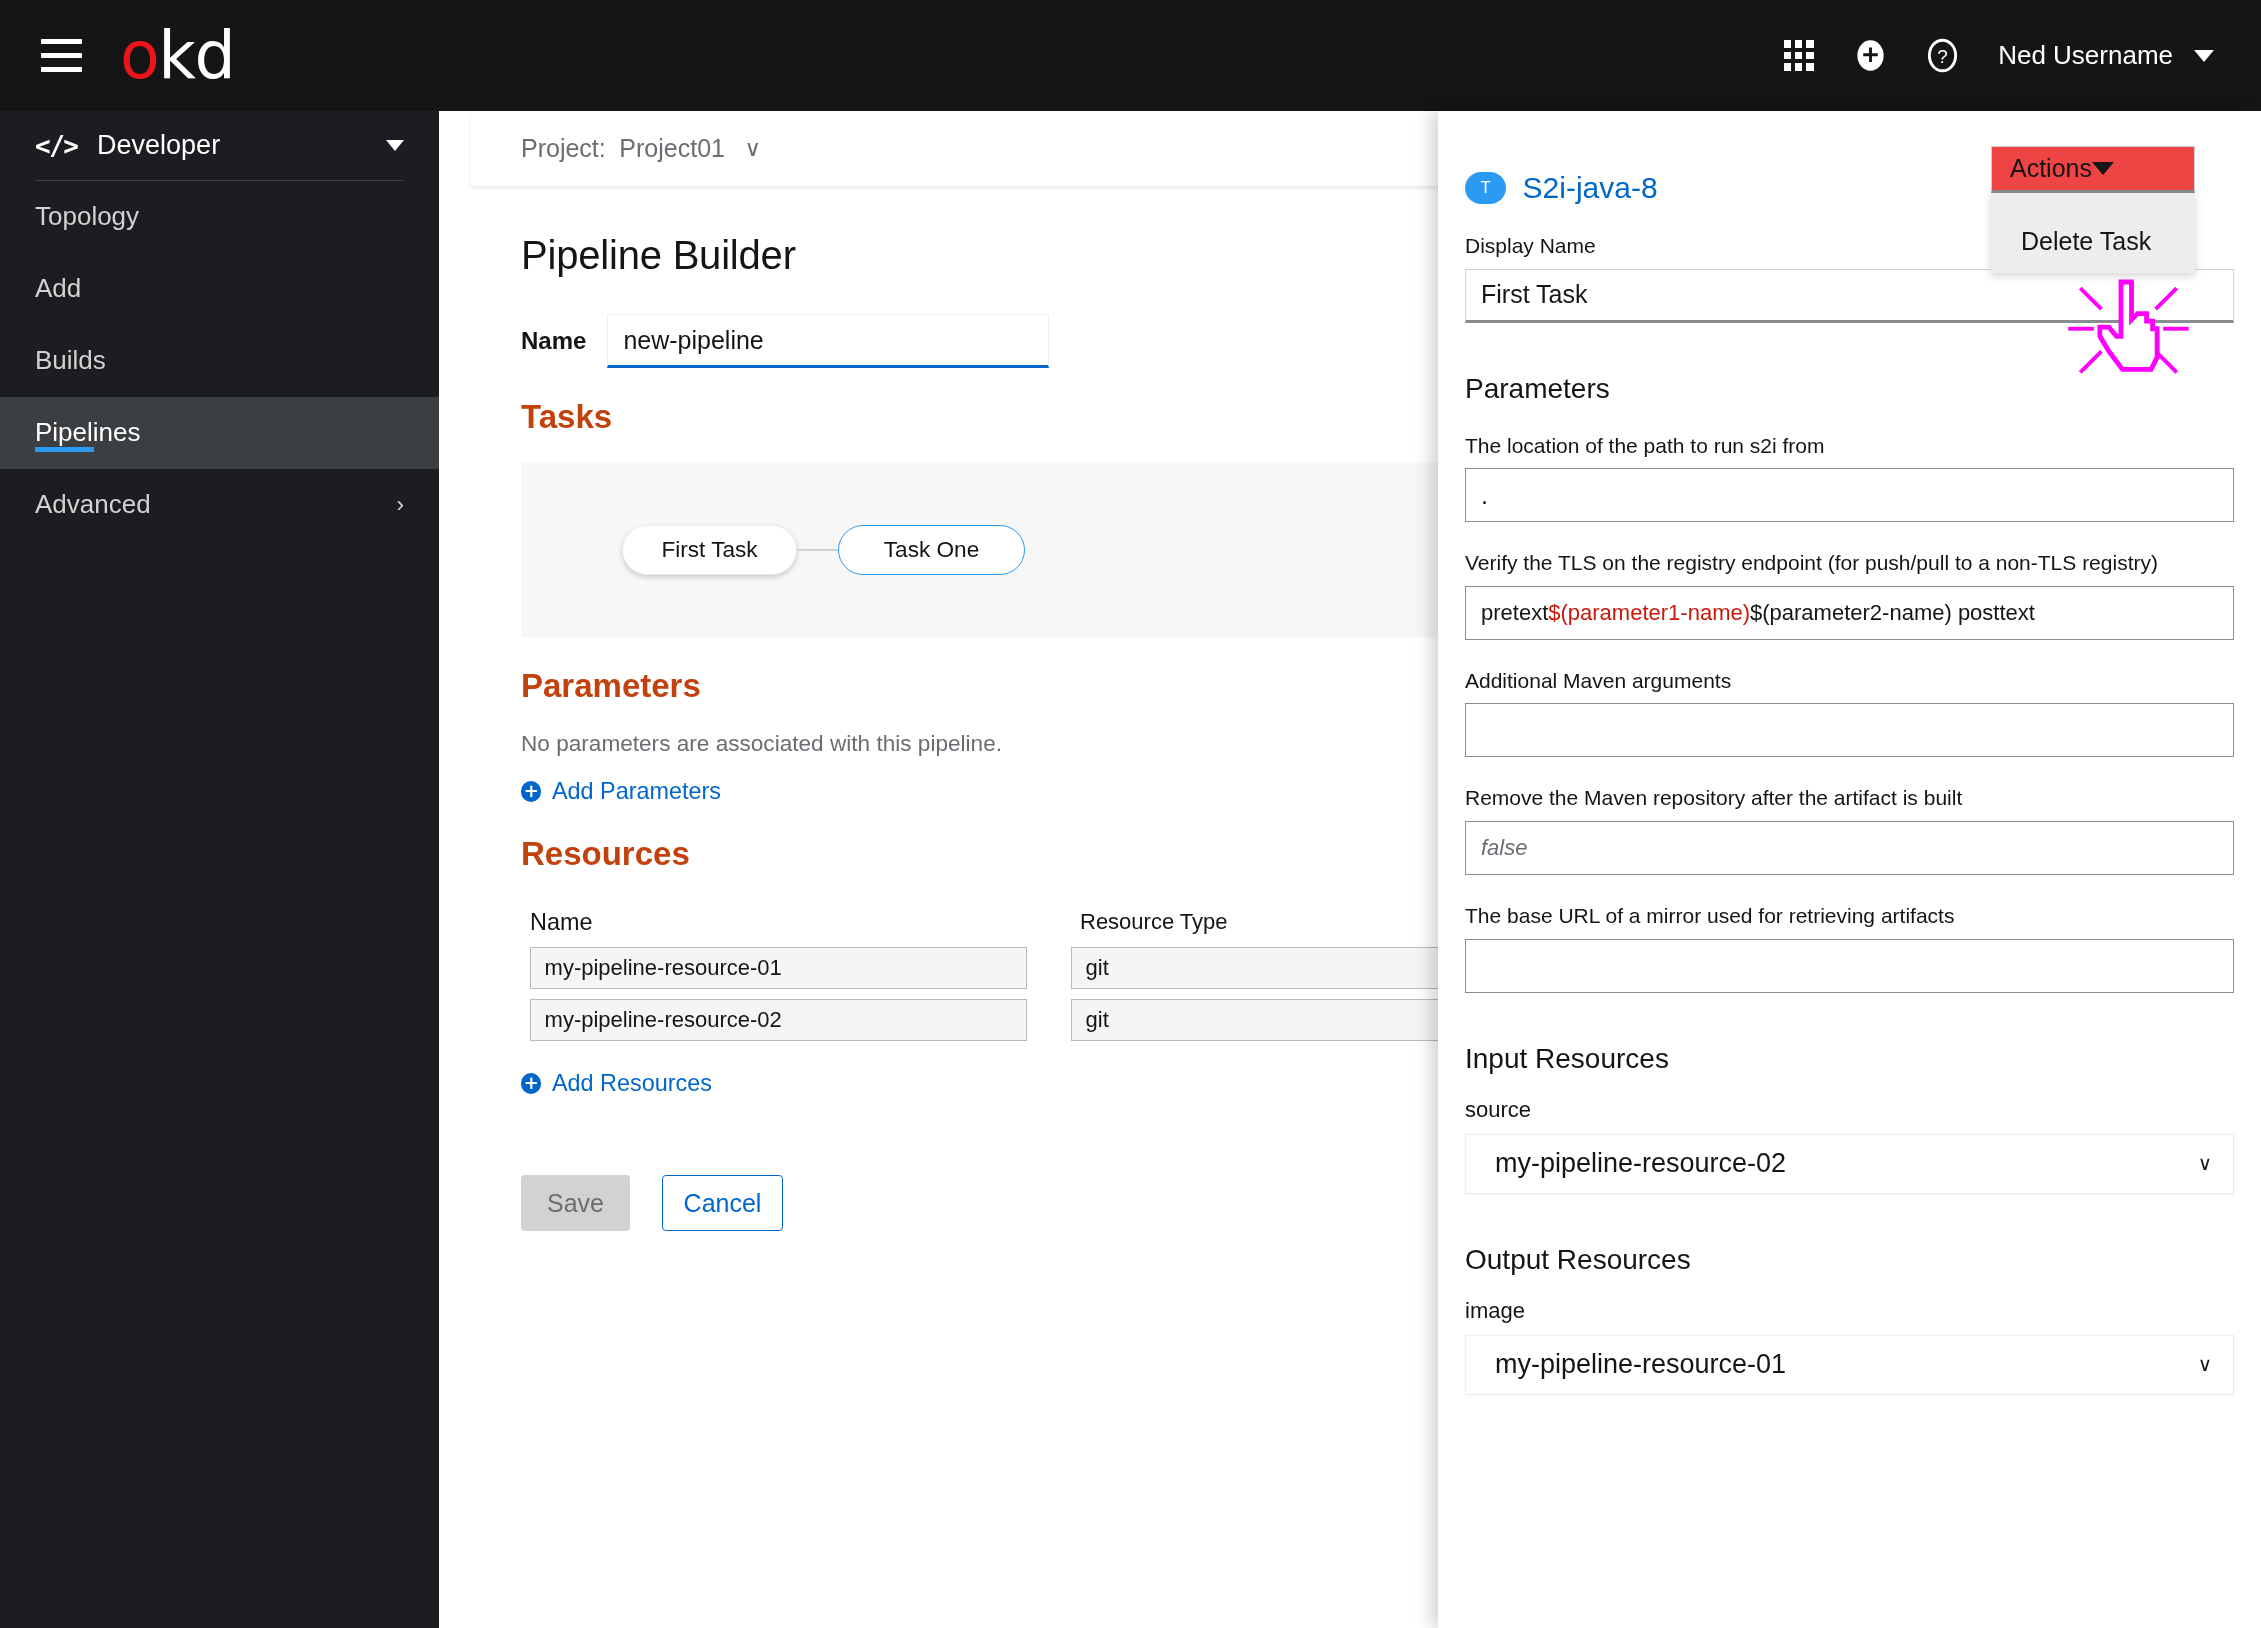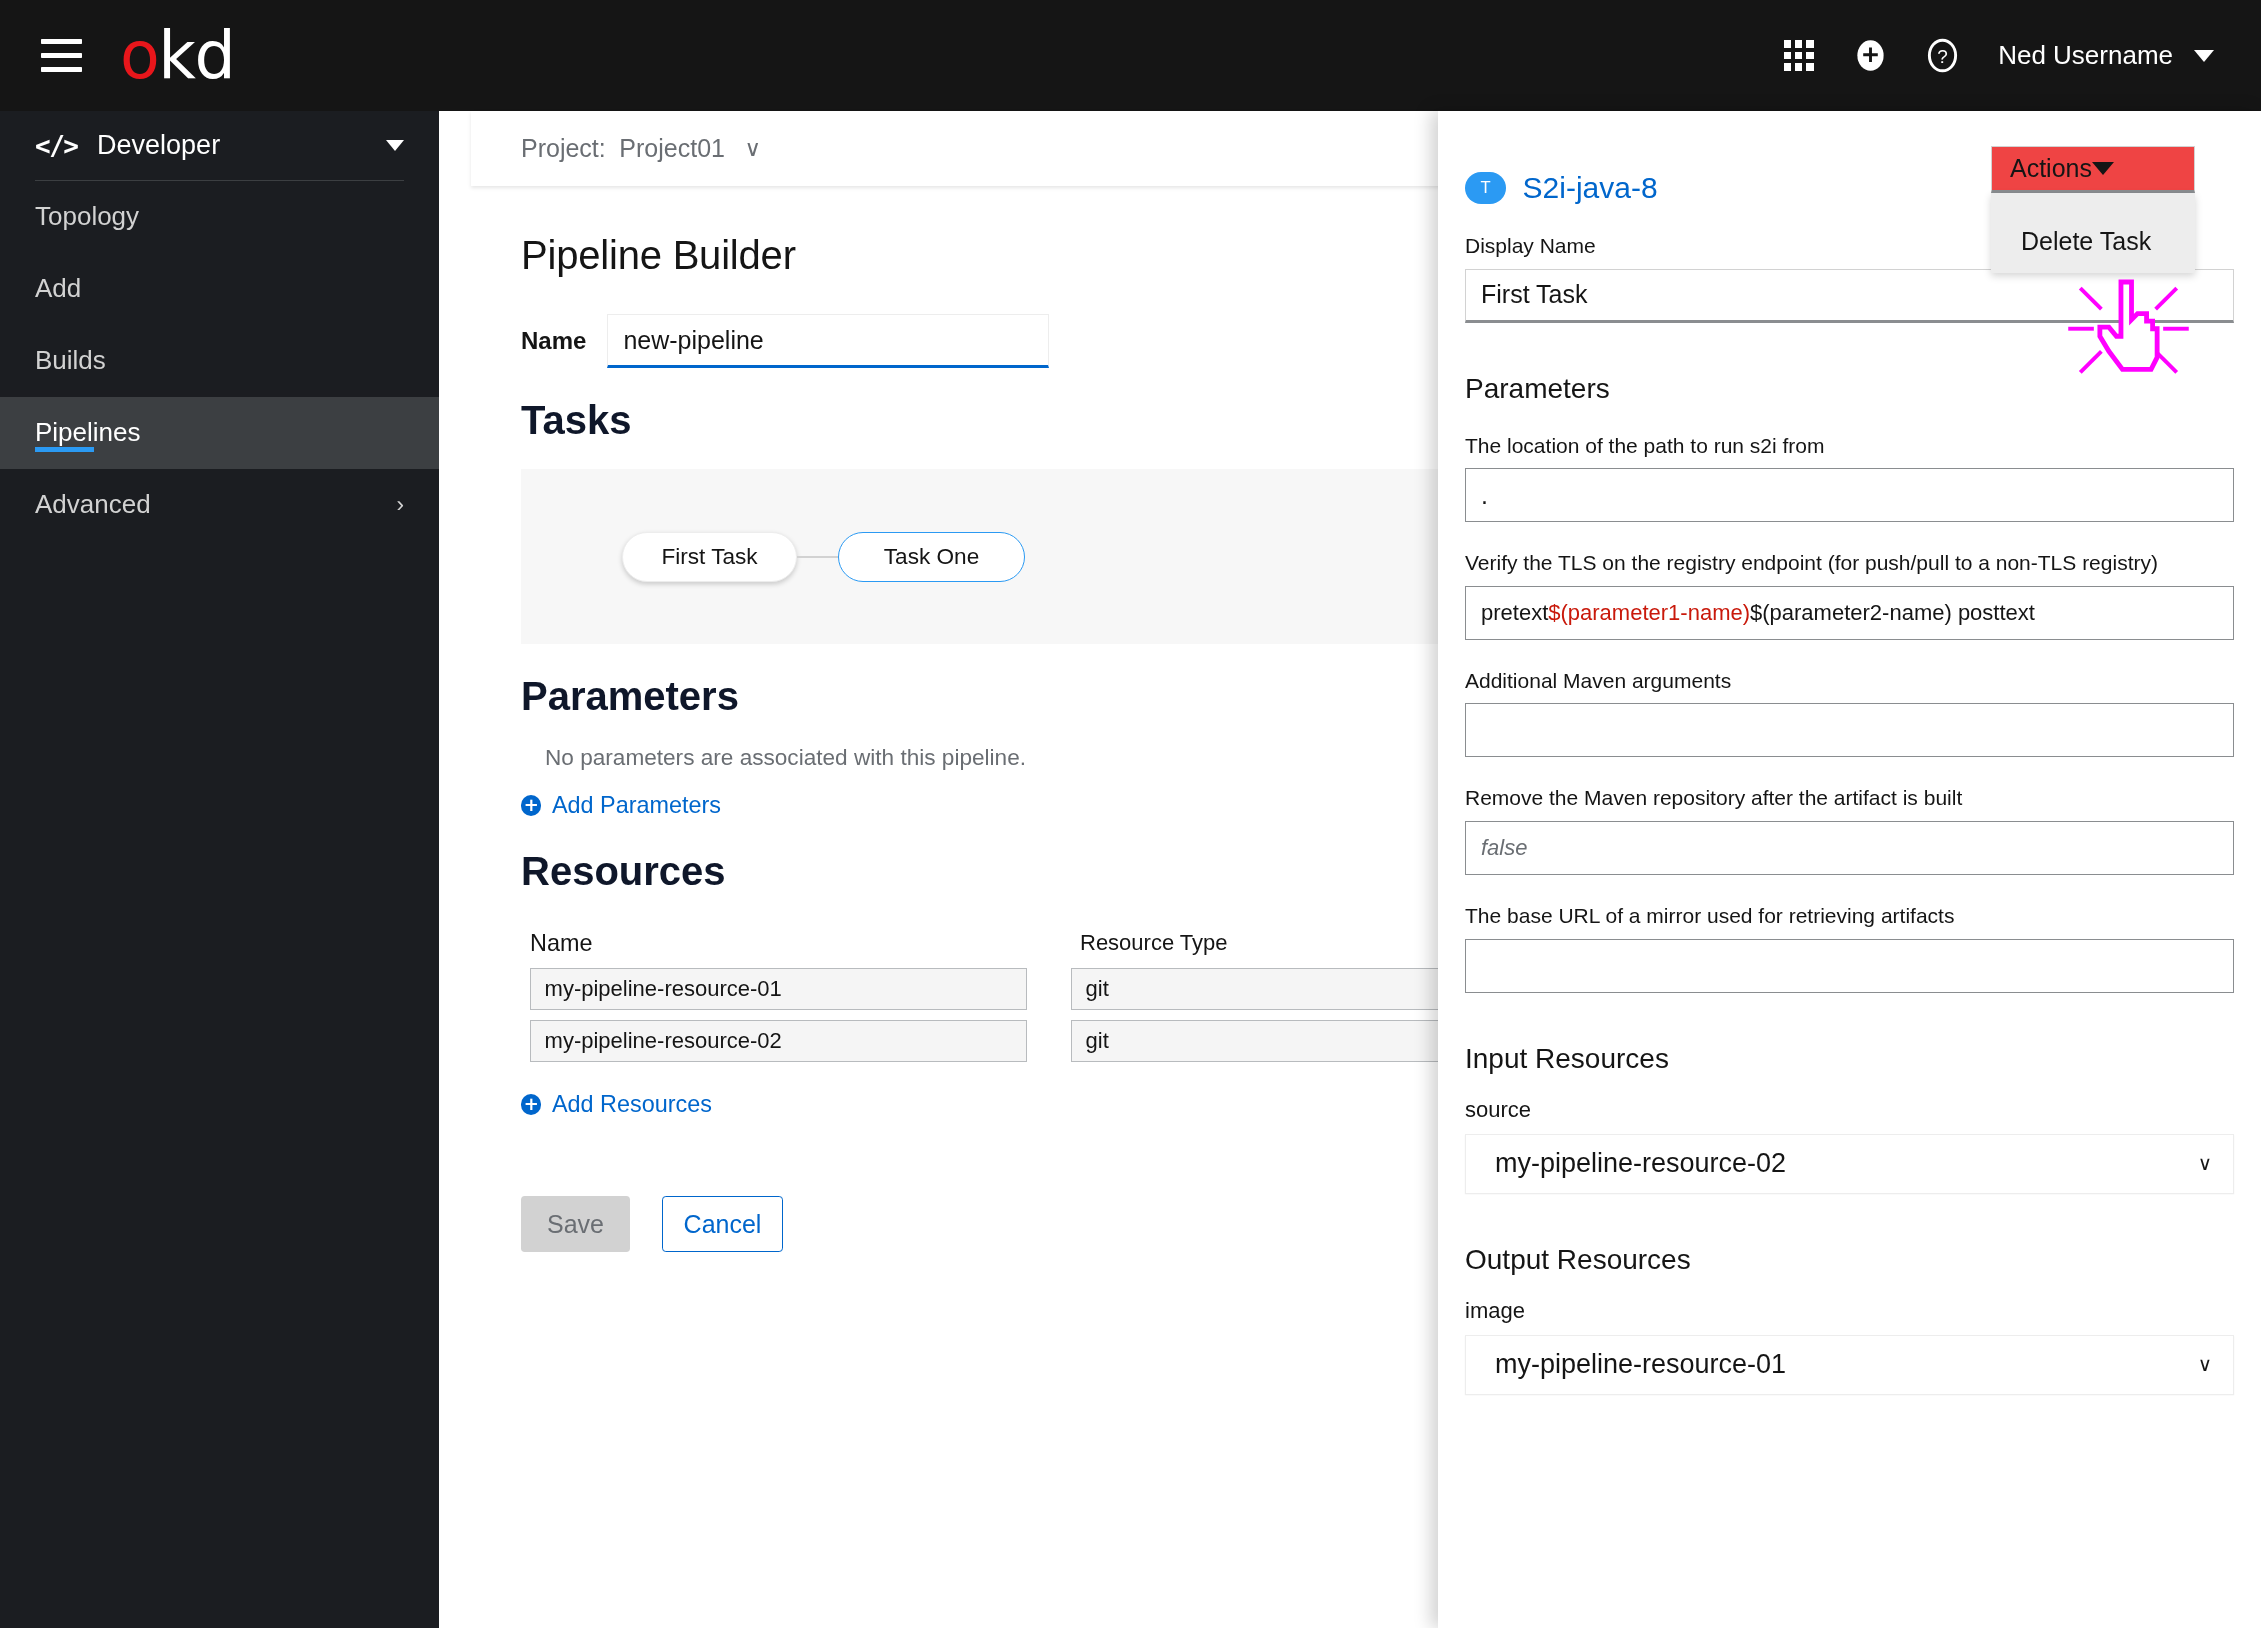--- a/index.html
+++ b/index.html
@@ -69,36 +69,36 @@
   .page-title { font-size:40px; color:#151515; font-weight:400; letter-spacing:-0.2px; }
 
   .name-row { display:flex; align-items:center; margin-top:36px; }
   .name-label { font-size:24px; color:#151515; font-weight:700; }
   .name-input {
     margin-left:21px; width:442px; height:54px; border:0.8px solid #ededed;
     border-bottom:3.8px solid #06c; font-size:25px; color:#151515;
     padding:0 15px; background:#fff; font-family:"Liberation Sans", sans-serif;
   }
 
-  .section-h { font-size:40px; font-weight:700; color:#0f172a; margin-top:30px; }
+  .section-h { font-size:33px; font-weight:700; color:#c2410c; margin-top:30px; }
 
   .taskbox { margin-top:26px; width:956px; height:175px; background:#f7f7f7;
              position:relative; }
   .node {
     position:absolute; height:50px; border-radius:25px; background:#fff;
     display:flex; align-items:center; justify-content:center;
     font-size:22.6px; color:#151515;
   }
   .node.plain { left:101px; top:63px; width:175px; border:0.8px solid #ededed;
     box-shadow:0 2.3px 5.3px rgba(3,3,3,.18); }
   .node.selected { left:317px; top:63px; width:187px; border:1.5px solid #2b9af3; }
   .connector { position:absolute; left:276px; top:87px; width:42px; height:1.5px;
     background:#d2d2d2; }
 
-  .muted { font-size:22.6px; color:#6a6e73; margin-top:26px;margin-left:24px; }
+  .muted { font-size:22.6px; color:#6a6e73; margin-top:26px; }
   .linkrow { margin-top:21px; display:flex; align-items:center; cursor:pointer; }
   .plus-badge { width:20.4px; height:20.4px; border-radius:50%; background:#06c;
     color:#fff; font-size:18px; line-height:19px; text-align:center;
     font-weight:700; font-family:"DejaVu Sans", sans-serif; }
   .linkrow span.lbl { font-size:23.4px; color:#06c; margin-left:10.6px; }
 
   .res-head { display:flex; margin-top:36px; }
   .res-head .col1 { width:550px; font-size:23.4px; color:#151515; padding-left:9px; }
   .res-head .col2 { font-size:22px; color:#151515; padding-left:9px; }
   .res-row { display:flex; margin-top:10.6px; }

